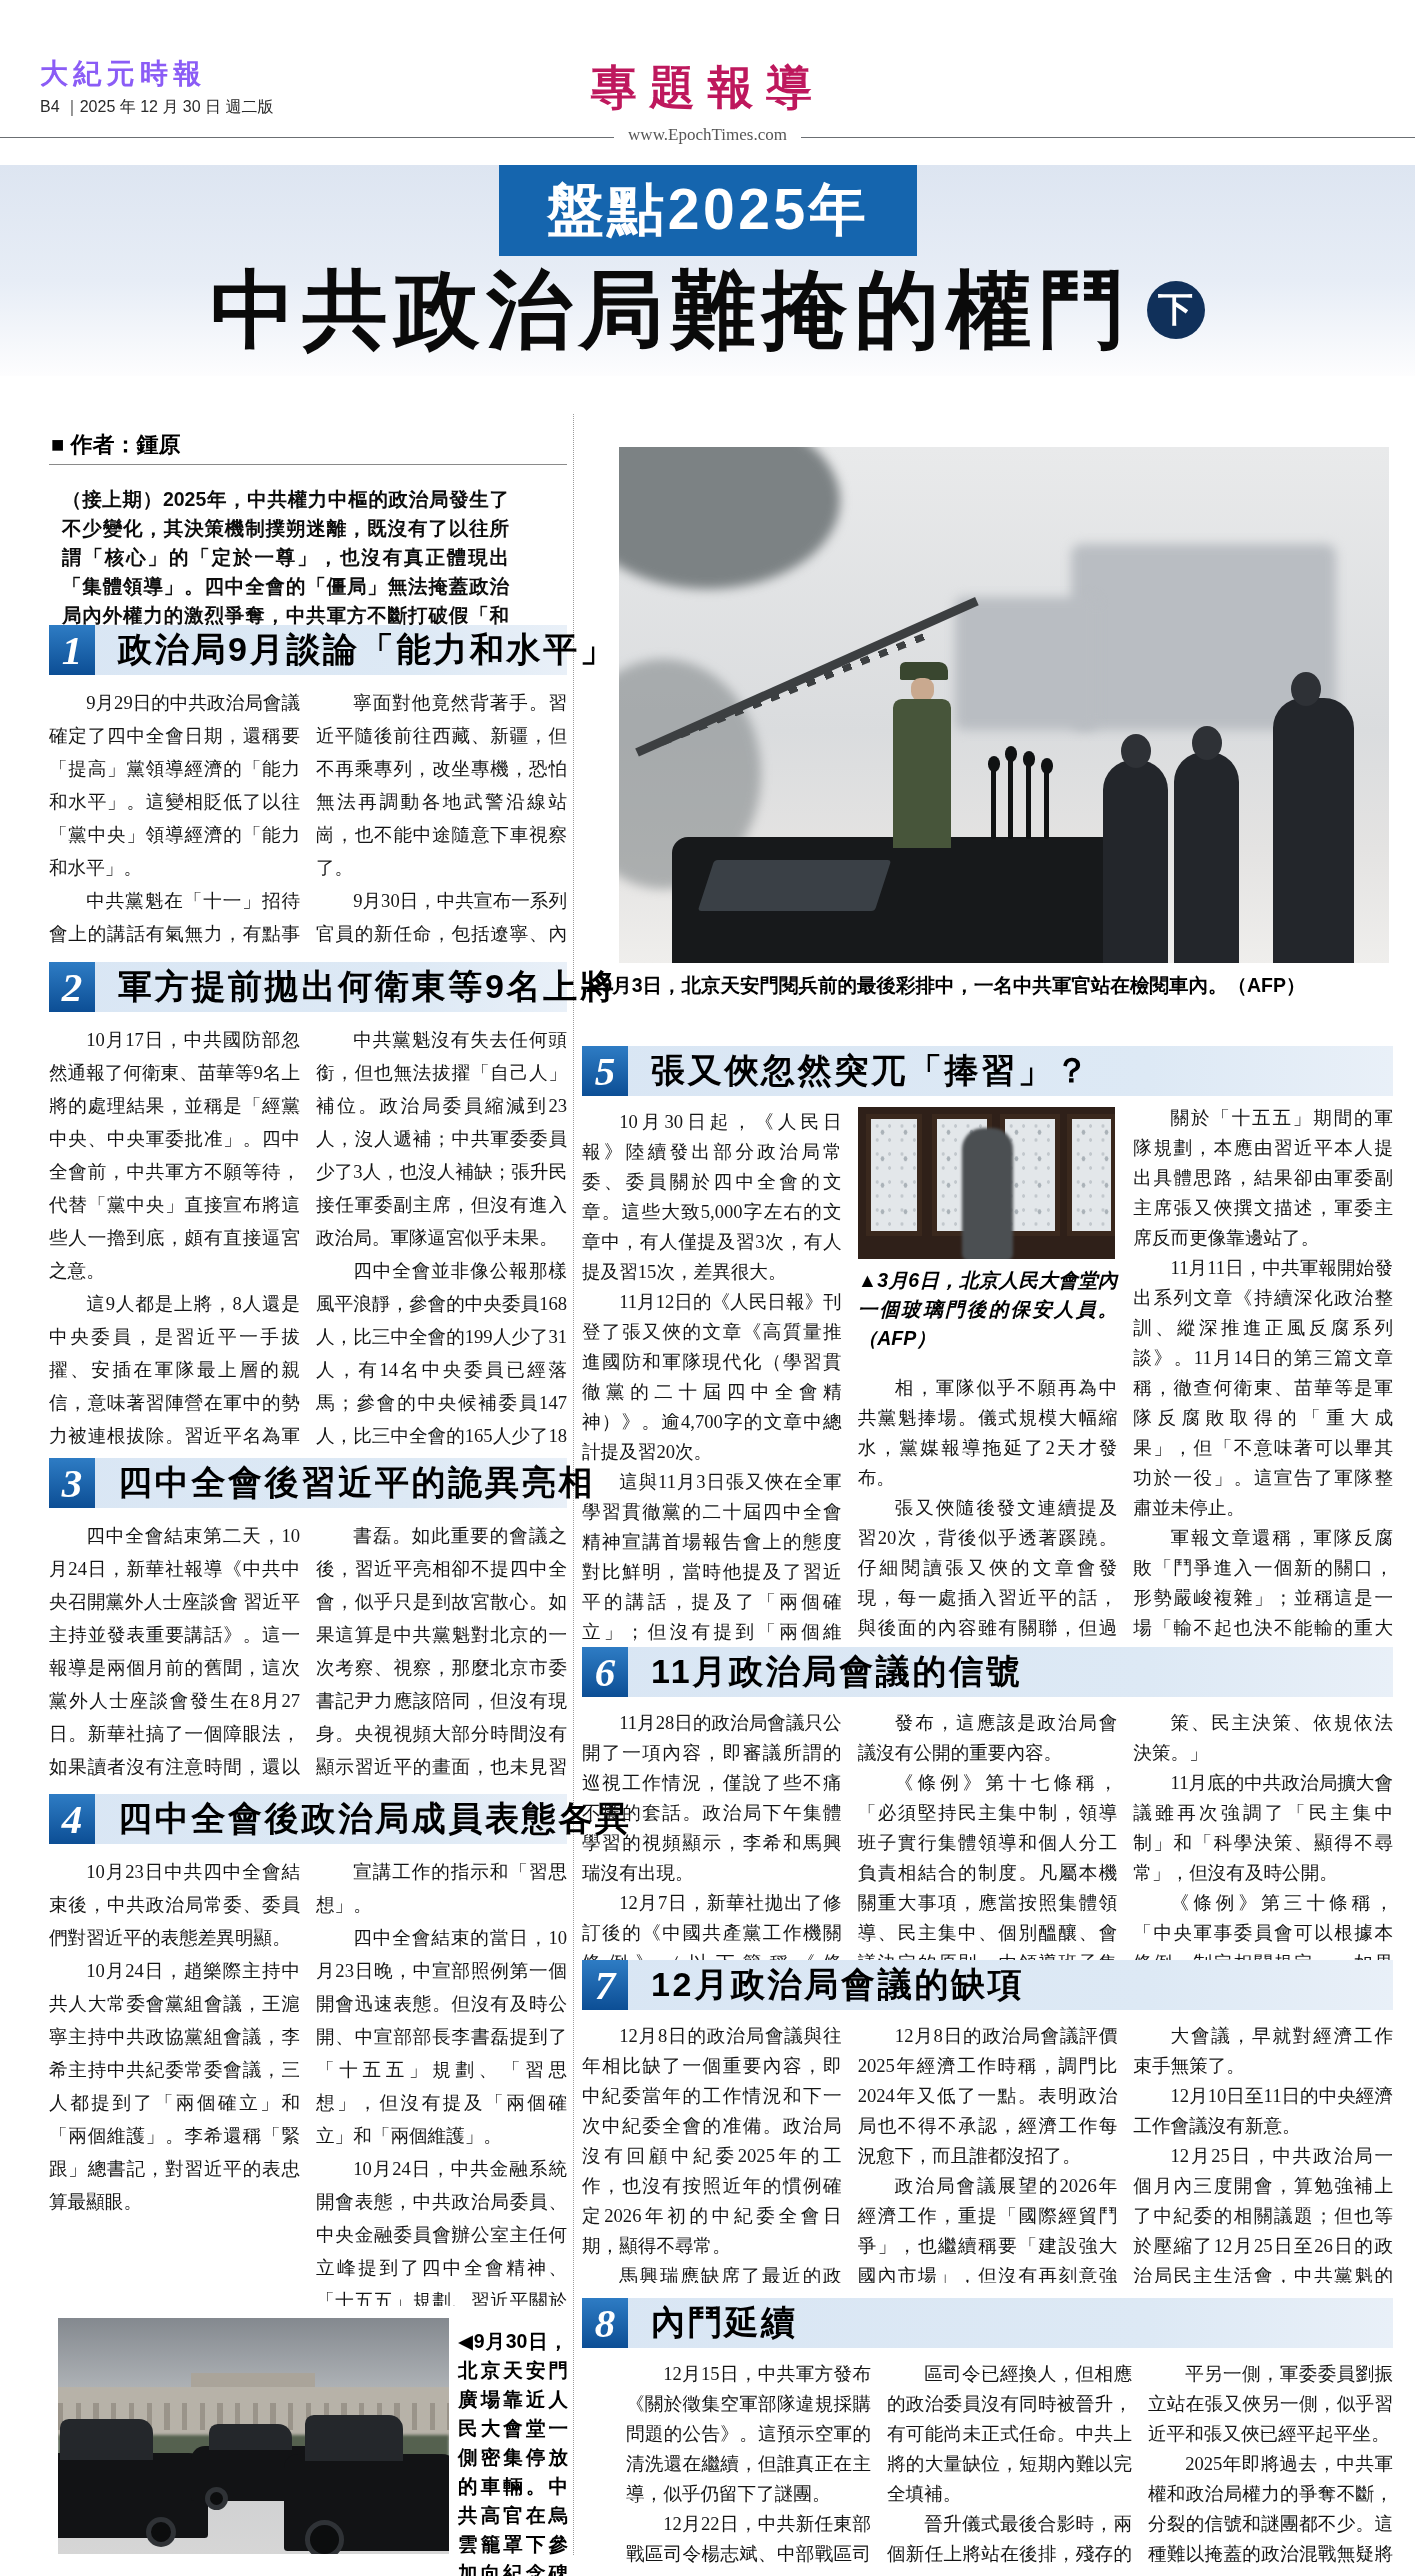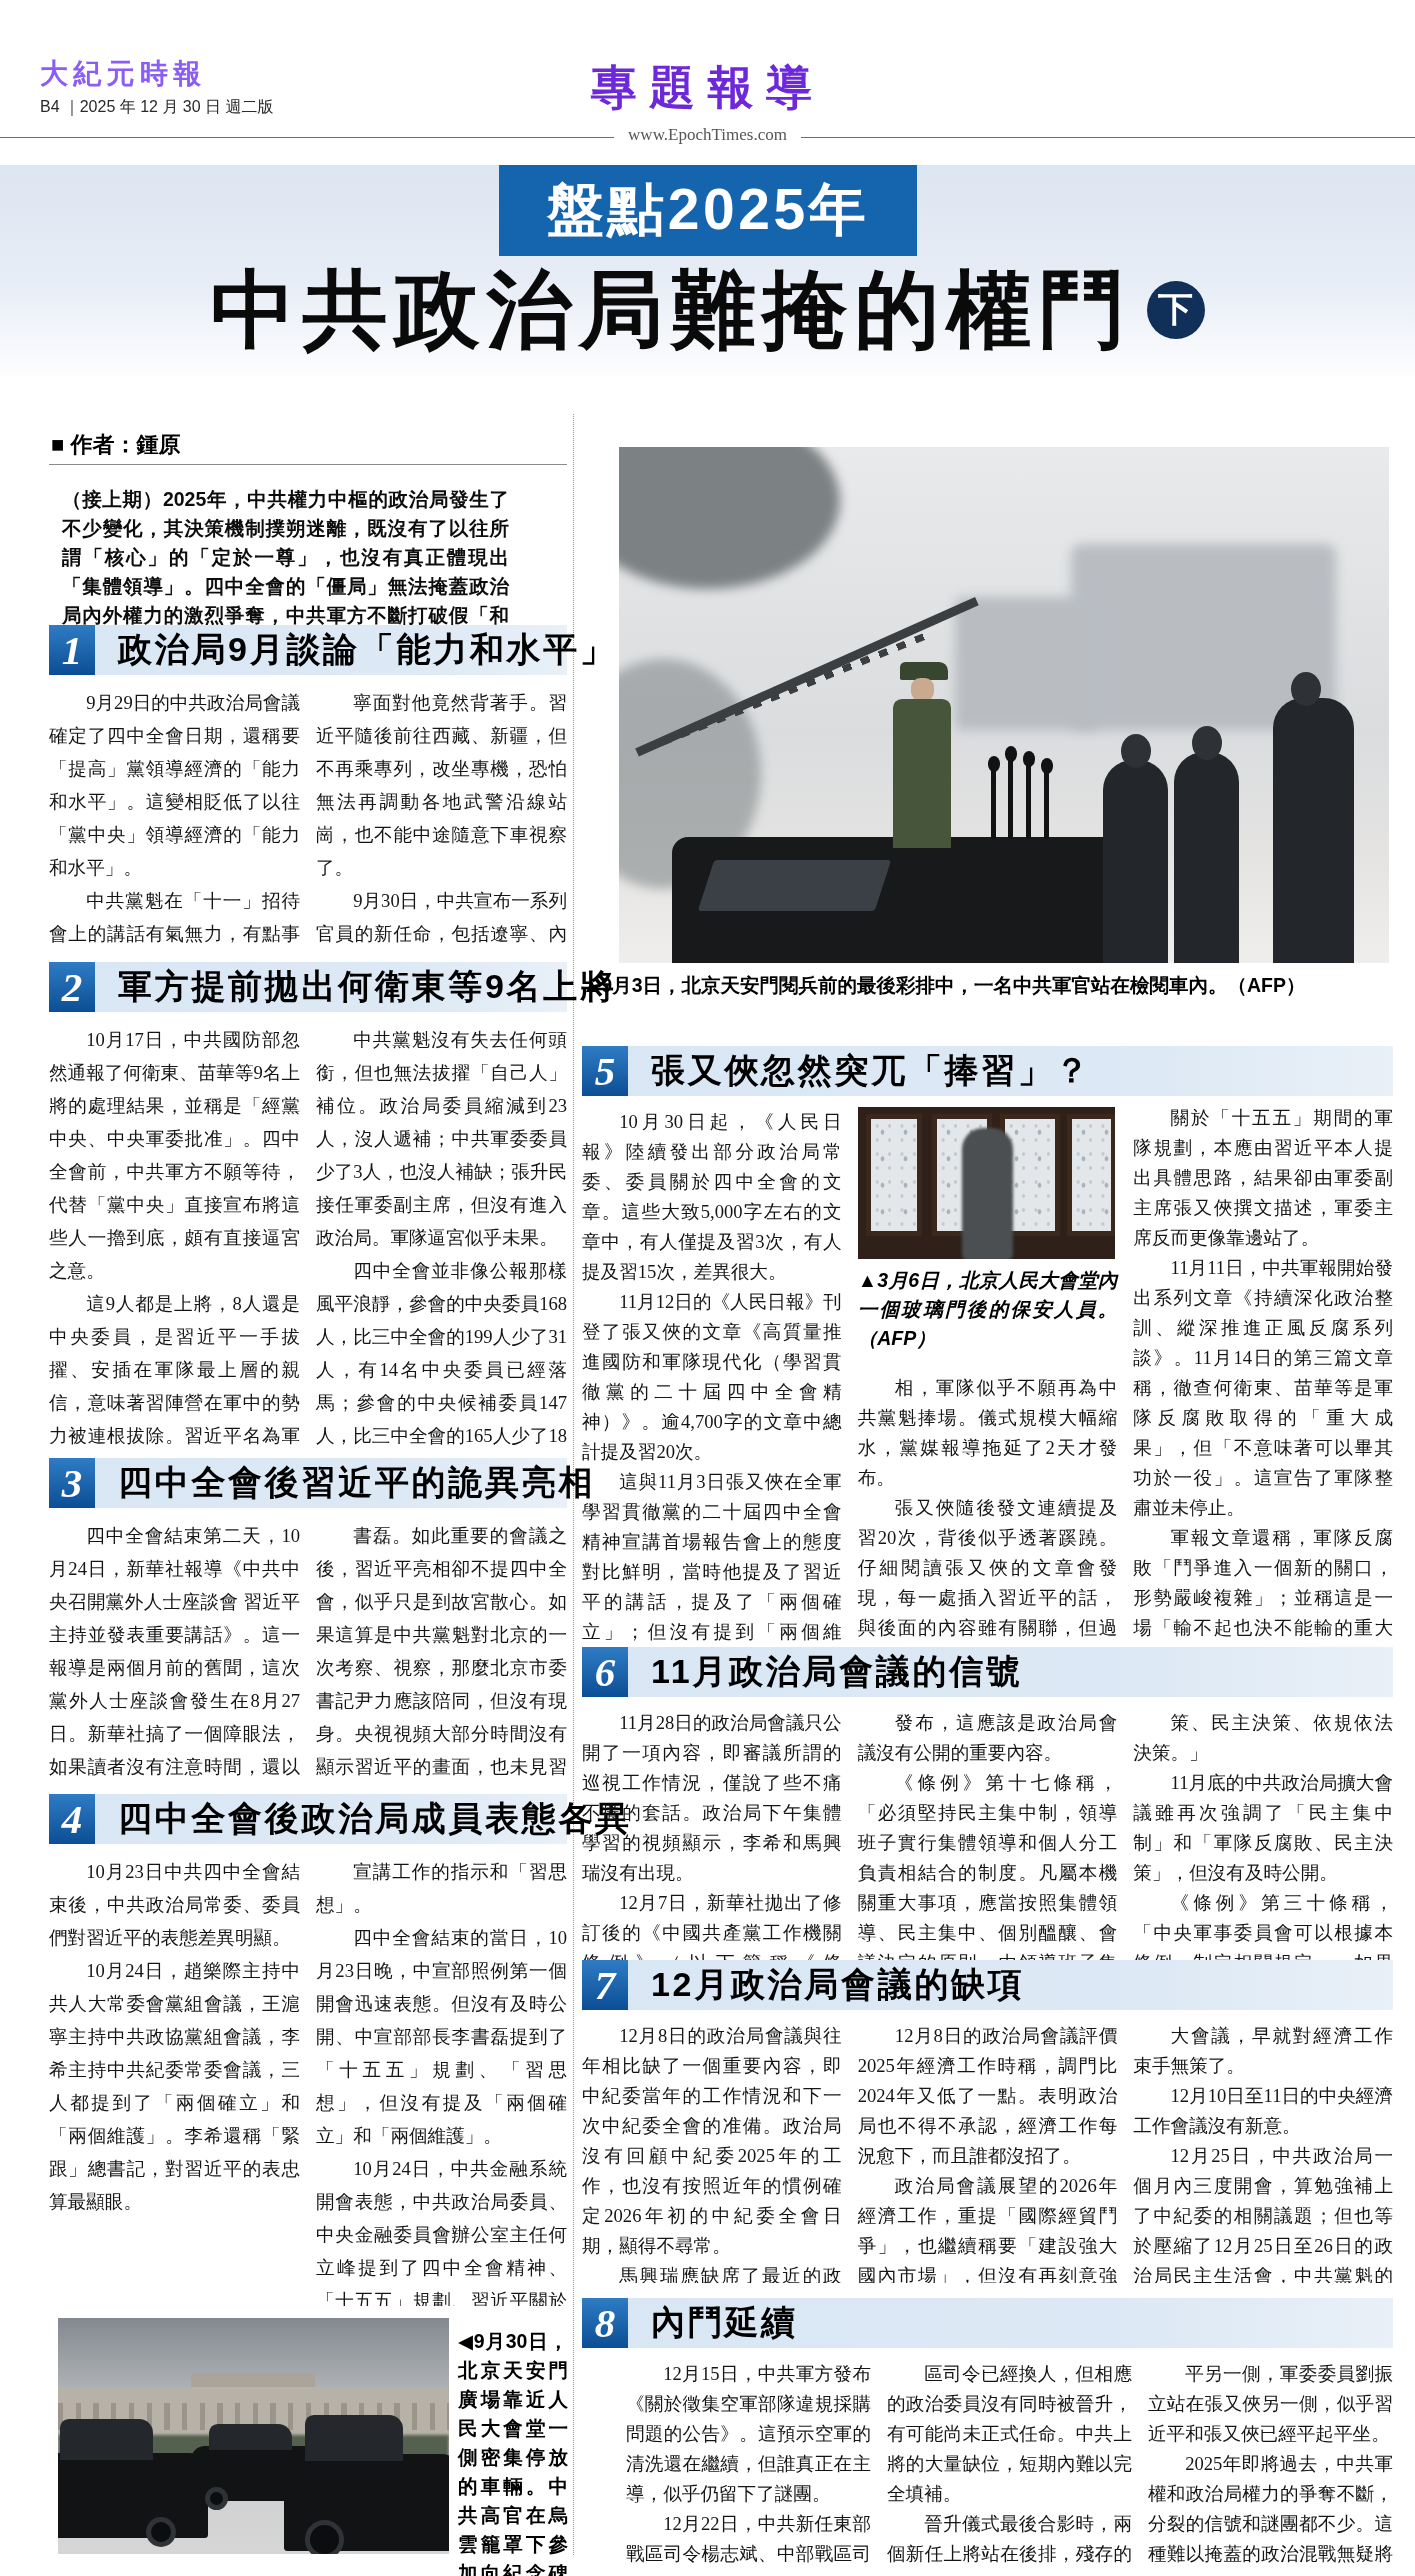--- a/index.html
+++ b/index.html
@@ -5,21 +5,21 @@
   html,body{margin:0;padding:0;background:#ffffff;}
   .page{position:relative;width:1415px;height:2576px;background:#fff;overflow:hidden;
         font-family:"Liberation Serif","DejaVu Serif",serif;color:#111;}
   
   .logo{position:absolute;left:40px;top:55px;font-family:"Liberation Sans","DejaVu Sans",sans-serif;
         font-weight:bold;font-size:28px;letter-spacing:5.3px;color:#8b5cf6;}
   .edition{position:absolute;left:40px;top:97px;font-size:16px;color:#2a2a2a;
         font-family:"Liberation Sans","DejaVu Sans",sans-serif;}
   .section-name{position:absolute;left:0;right:0;top:57px;text-align:center;
         font-family:"Liberation Sans","DejaVu Sans",sans-serif;font-weight:bold;
-        font-size:46px;letter-spacing:12.4px;color:#6d28d9;}
+        font-size:46px;letter-spacing:12.4px;color:#be185d;}
   .header-rule{position:absolute;left:0;right:0;top:137px;border-top:1.8px solid #6b6f73;}
   .header-url{position:absolute;left:0;right:0;top:137px;text-align:center;}
   .header-url span{position:relative;top:-12.4px;background:#fff;padding:0 14px;
         font-size:17px;color:#555;font-family:"Liberation Serif",serif;}
   
   .band{position:absolute;left:0;right:0;top:165px;height:211px;
         background:linear-gradient(180deg,#dde5f1 0%,#e7edf6 55%,#fdfdfe 100%);}
   .kicker{position:absolute;left:499px;top:165px;width:418px;height:91px;background:#1565ae;
         color:#fff;font-family:"Liberation Sans","DejaVu Sans",sans-serif;font-weight:bold;
         font-size:57px;display:flex;align-items:center;justify-content:center;letter-spacing:3.5px;}
@@ -273,21 +273,21 @@
       <div class="col">
           <p>11月28日的政治局會議只公開了一項內容，即審議所謂的巡視工作情況，僅說了些不痛不癢的套話。政治局下午集體學習的視頻顯示，李希和馬興瑞沒有出現。</p>
           <p>12月7日，新華社拋出了修訂後的《中國共產黨工作機關條例》（以下簡稱《條例》），稱2025年11月28日中共中央修訂、</p>
         </div>
       <div class="col">
           <p>發布，這應該是政治局會議沒有公開的重要內容。</p>
           <p>《條例》第十七條稱，「必須堅持民主集中制，領導班子實行集體領導和個人分工負責相結合的制度。凡屬本機關重大事項，應當按照集體領導、民主集中、個別醞釀、會議決定的原則，由領導班子集體研究決定。」第十九條稱，「領導班子應當堅持科學決</p>
         </div>
       <div class="col">
           <p>策、民主決策、依規依法決策。」</p>
-          <p>11月底的中共政治局擴大會議雖再次強調了「民主集中制」和「軍隊反腐敗、民主決策」，但沒有及時公開。</p>
+          <p>11月底的中共政治局擴大會議雖再次強調了「民主集中制」和「科學決策、顯得不尋常」，但沒有及時公開。</p>
           <p>《條例》第三十條稱，「中央軍事委員會可以根據本條例，制定相關規定。」如果中共軍委也搞「民主決策」，就等於否定了「軍委主席負責制」。</p>
         </div>
     </div>
   </div>
 
   <div class="sec right" style="left:582px;top:1960px;width:811px;">
     <div class="sec-head">
       <span class="sec-num">7</span>
       <span class="sec-title">12月政治局會議的缺項</span>
     </div>

